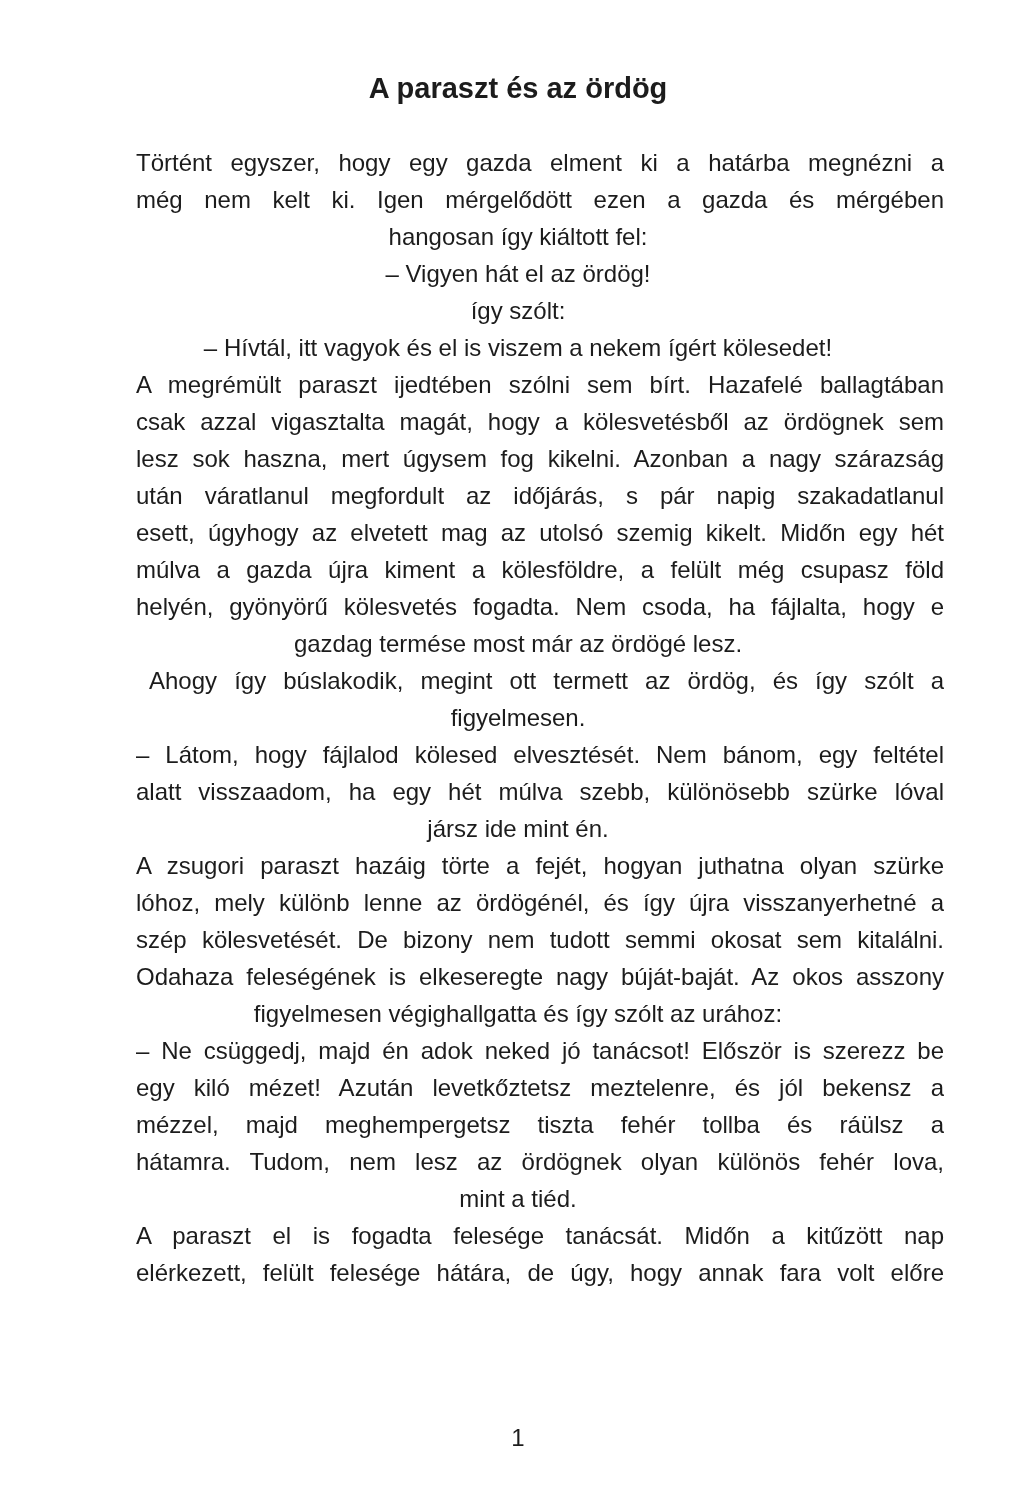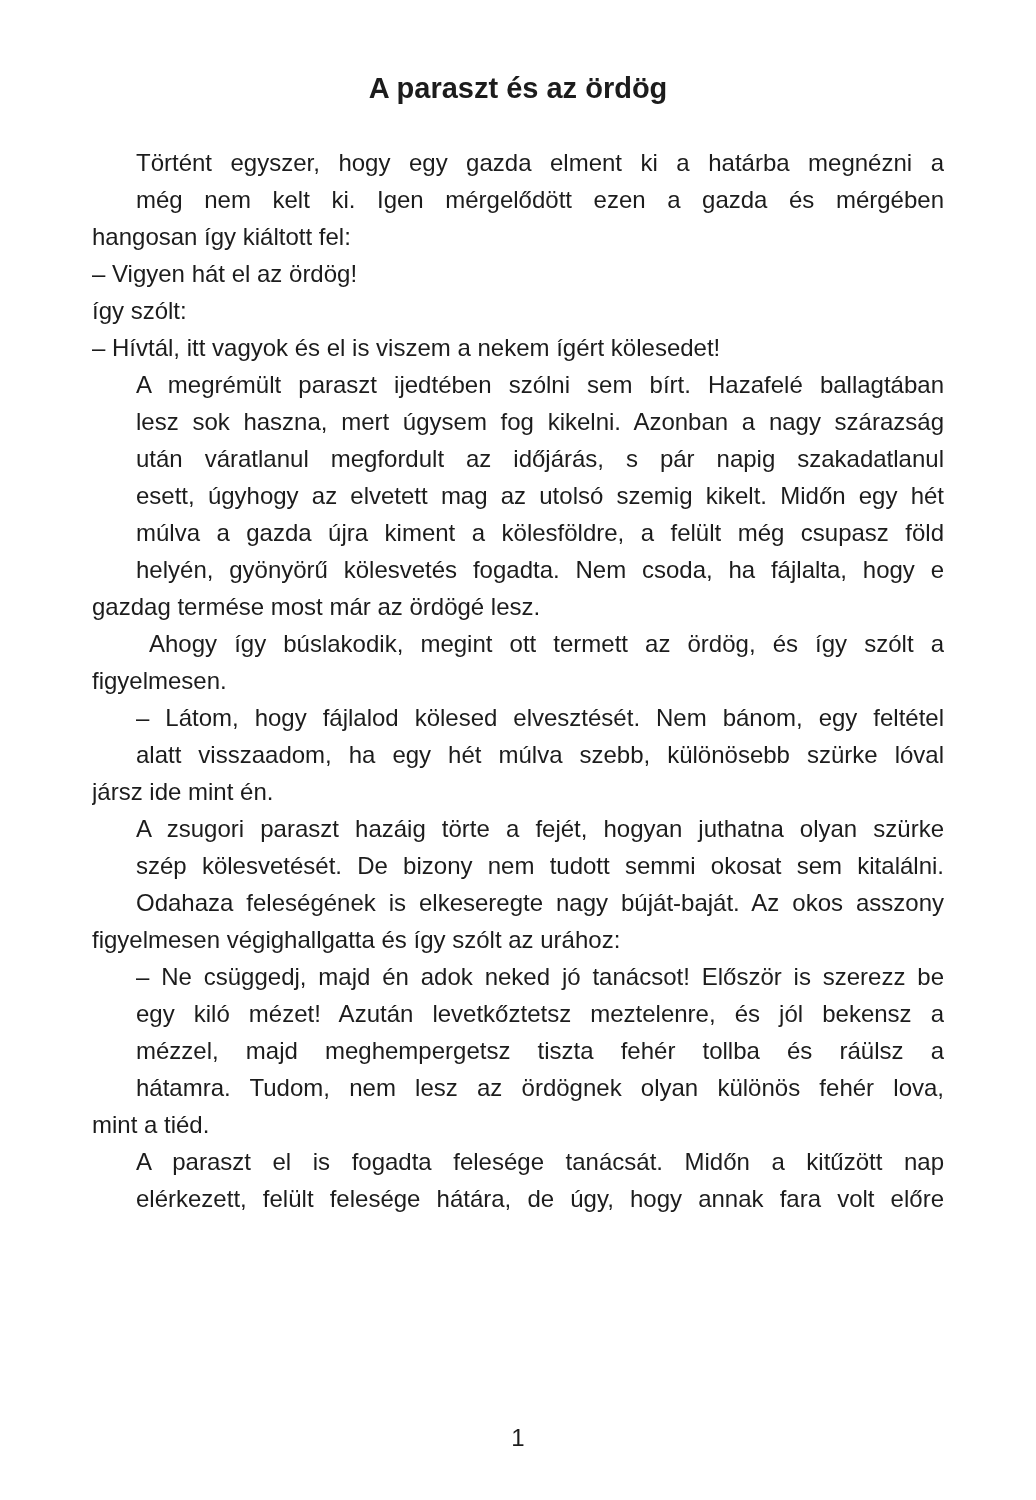--- a/index.html
+++ b/index.html
@@ -31,21 +31,21 @@
     position: absolute;
     left: 92px;
     top: 144px;
     width: 852px;
     font-size: 24px;
     line-height: 37px;
   }
   .line {
     height: 37px;
     overflow: hidden;
-    text-align: left;
+    text-align: center;
   }
   .line.j {
     text-align: justify;
     text-align-last: justify;
     margin-left: 44px;
   }
   .line.ind {
     text-indent: 13px;
   }
   .page-number {
@@ -65,32 +65,34 @@
   <h1 class="title">A paraszt és az ördög</h1>
 
   <div class="body-text" id="body-text">
       <div class="line j">Történt egyszer, hogy egy gazda elment ki a határba megnézni a</div>
       <div class="line j">még nem kelt ki. Igen mérgelődött ezen a gazda és mérgében</div>
       <div class="line">hangosan így kiáltott fel:</div>
       <div class="line">– Vigyen hát el az ördög!</div>
       <div class="line">így szólt:</div>
       <div class="line">– Hívtál, itt vagyok és el is viszem a nekem ígért kölesedet!</div>
       <div class="line j">A megrémült paraszt ijedtében szólni sem bírt. Hazafelé ballagtában</div>
+      <div class="line j">csak azzal vigasztalta magát, hogy a kölesvetésből az ördögnek sem</div>
       <div class="line j">lesz sok haszna, mert úgysem fog kikelni. Azonban a nagy szárazság</div>
       <div class="line j">után váratlanul megfordult az időjárás, s pár napig szakadatlanul</div>
       <div class="line j">esett, úgyhogy az elvetett mag az utolsó szemig kikelt. Midőn egy hét</div>
       <div class="line j">múlva a gazda újra kiment a kölesföldre, a felült még csupasz föld</div>
       <div class="line j">helyén, gyönyörű kölesvetés fogadta. Nem csoda, ha fájlalta, hogy e</div>
       <div class="line">gazdag termése most már az ördögé lesz.</div>
       <div class="line j ind">Ahogy így búslakodik, megint ott termett az ördög, és így szólt a</div>
       <div class="line">figyelmesen.</div>
       <div class="line j">– Látom, hogy fájlalod kölesed elvesztését. Nem bánom, egy feltétel</div>
       <div class="line j">alatt visszaadom, ha egy hét múlva szebb, különösebb szürke lóval</div>
       <div class="line">jársz ide mint én.</div>
       <div class="line j">A zsugori paraszt hazáig törte a fejét, hogyan juthatna olyan szürke</div>
+      <div class="line j">lóhoz, mely különb lenne az ördögénél, és így újra visszanyerhetné a</div>
       <div class="line j">szép kölesvetését. De bizony nem tudott semmi okosat sem kitalálni.</div>
       <div class="line j">Odahaza feleségének is elkeseregte nagy búját-baját. Az okos asszony</div>
       <div class="line">figyelmesen végighallgatta és így szólt az urához:</div>
       <div class="line j">– Ne csüggedj, majd én adok neked jó tanácsot! Először is szerezz be</div>
       <div class="line j">egy kiló mézet! Azután levetkőztetsz meztelenre, és jól bekensz a</div>
       <div class="line j">mézzel, majd meghempergetsz tiszta fehér tollba és ráülsz a</div>
       <div class="line j">hátamra. Tudom, nem lesz az ördögnek olyan különös fehér lova,</div>
       <div class="line">mint a tiéd.</div>
       <div class="line j">A paraszt el is fogadta felesége tanácsát. Midőn a kitűzött nap</div>
       <div class="line j">elérkezett, felült felesége hátára, de úgy, hogy annak fara volt előre</div>

